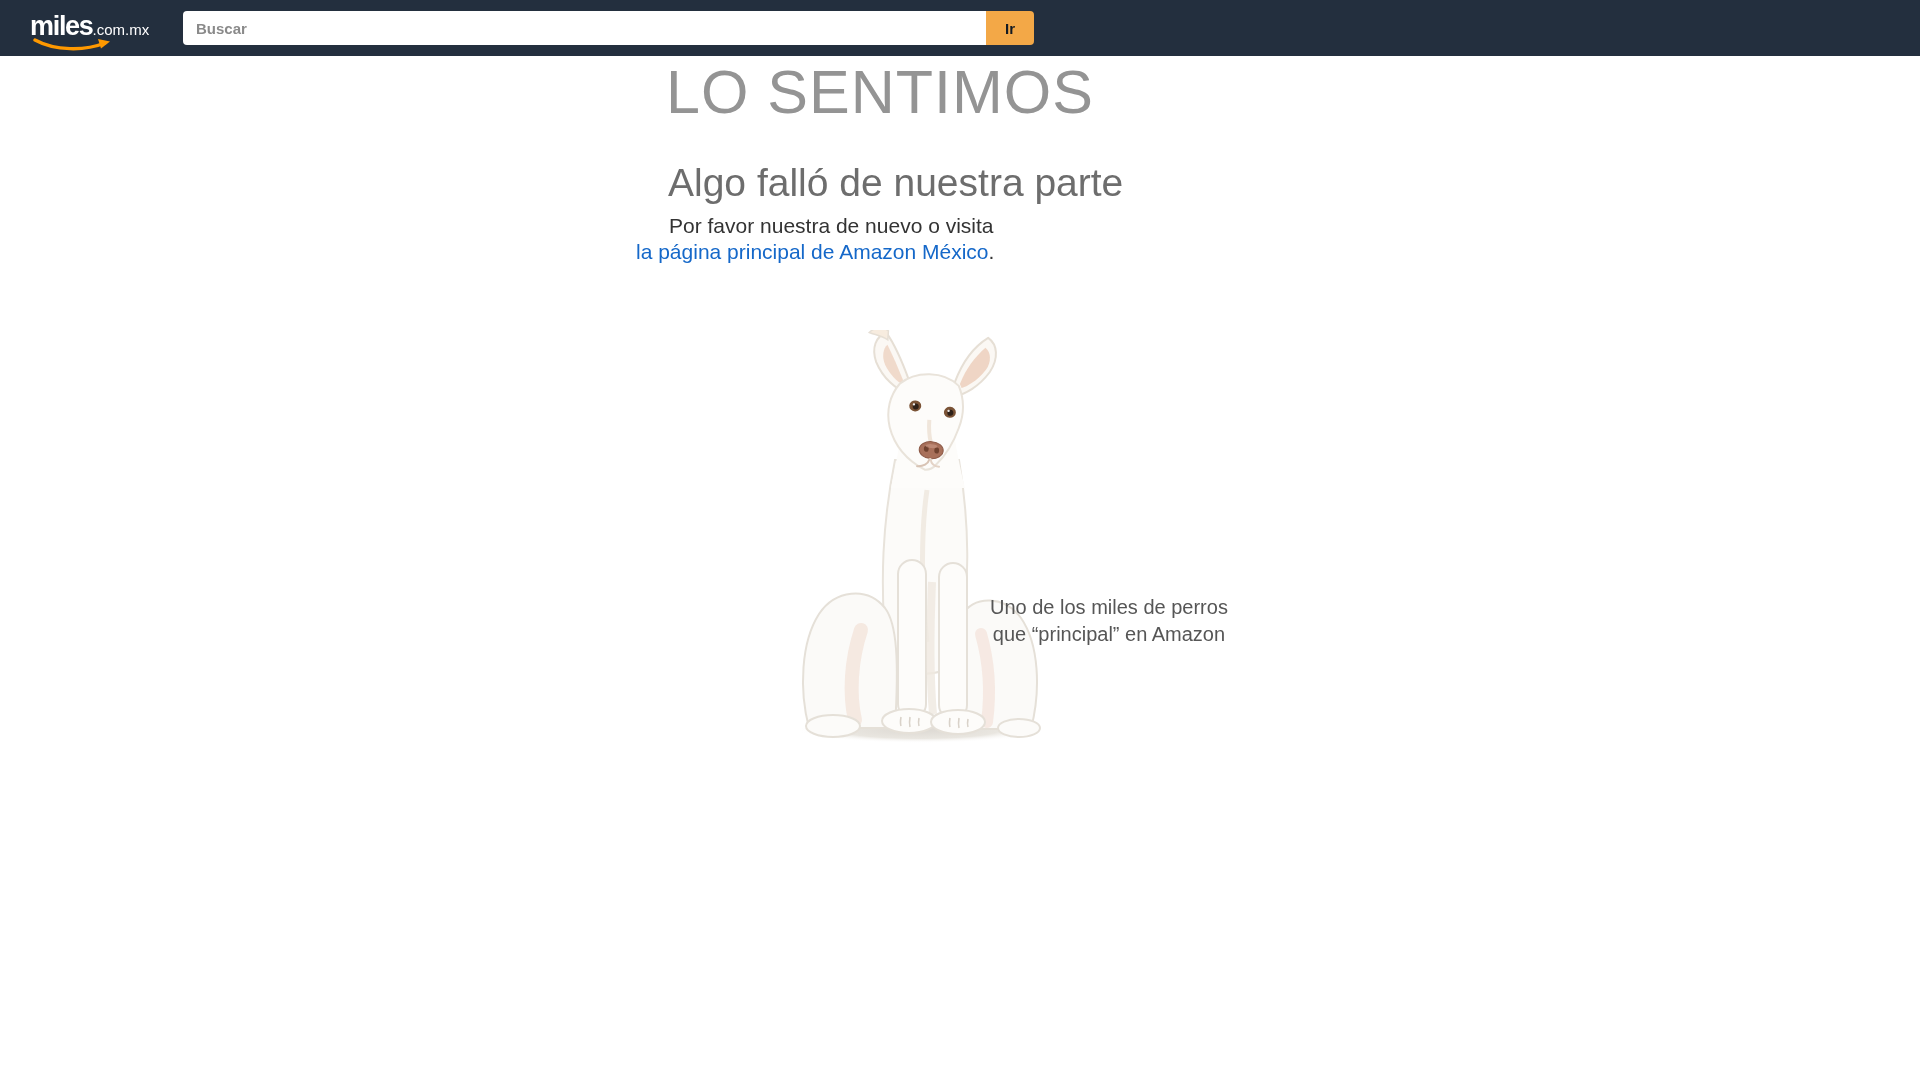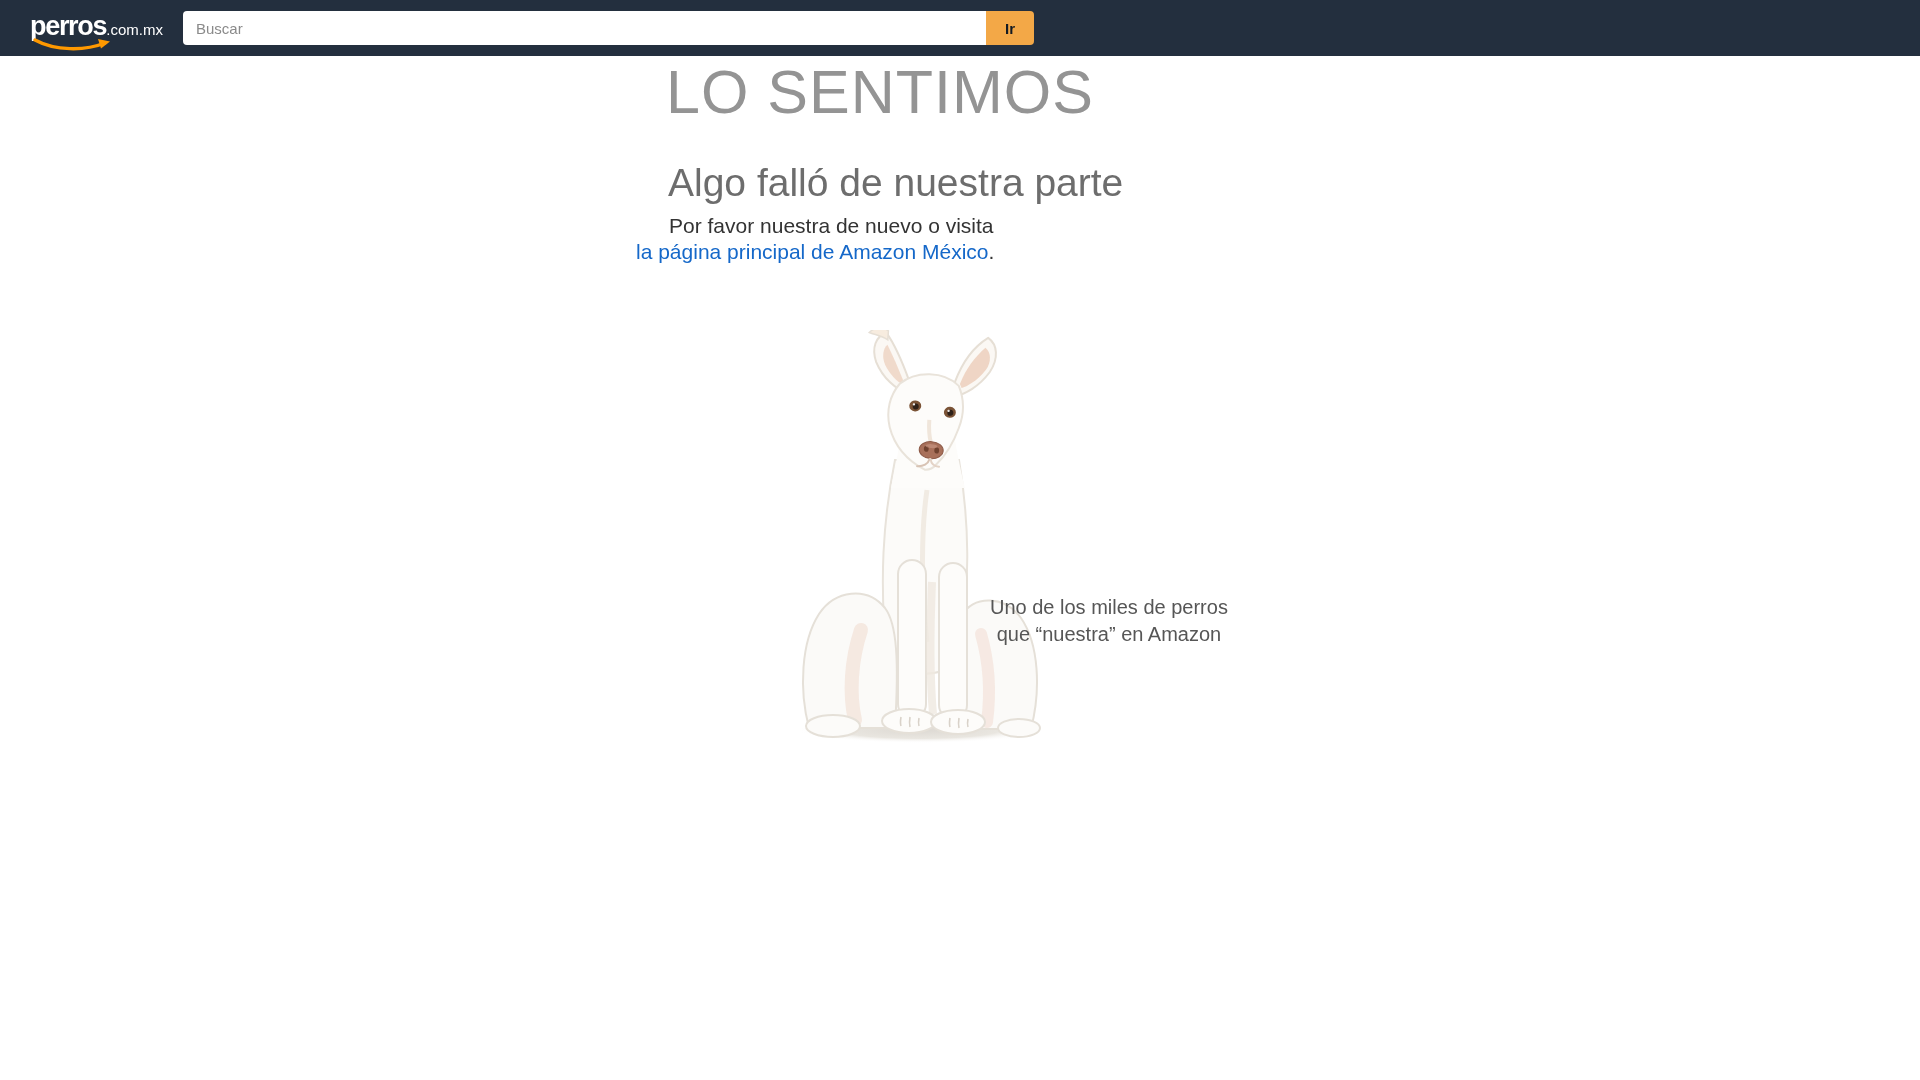--- a/index.html
+++ b/index.html
@@ -16,20 +16,21 @@
   .logo-main { font-size:27px; font-weight:700; letter-spacing:-1.3px; color:#ffffff; line-height:1; }
   .logo-suffix { font-size:15px; font-weight:400; color:#ffffff; line-height:1; }
   .smile { position:absolute; left:3px; top:24px; }
 
   .search { position:absolute; left:183px; top:11px; width:851px; height:34px; }
   .search-input {
     position:absolute; left:0; top:0; width:803px; height:34px;
     border:0; border-radius:4px 0 0 4px; padding:17px 13px;
     font-size:15px; color:#111; outline:none; background:#ffffff;
     font-family:"Liberation Sans", sans-serif;
+    font-weight:bold;
   }
   .search-input::placeholder { color:#8a8a8a; }
   .go-btn {
     position:absolute; left:803px; top:0; width:48px; height:34px;
     border:0; border-radius:0 4px 4px 0; background:#f3a847;
     font-size:15px; font-weight:700; color:#131a22; cursor:pointer;
     font-family:"Liberation Sans", sans-serif;
   }
 
   
@@ -61,21 +62,21 @@
   .caption-line { font-size:20px; color:#565656; line-height:27px; white-space:nowrap;text-align:center; }
 </style>
 </head>
 <body>
 
 <div class="page">
 
   <header class="header">
     <a class="logo">
       <span class="logo-row">
-        <span class="logo-main">perros</span>
+        <span class="logo-main">miles</span>
           <span class="logo-suffix">.com.mx</span>
       </span>
       <svg class="smile" width="82" height="16" viewBox="0 0 82 16">
         <path d="M2,3 C22,14 52,14 72,6" stroke="#ff9900" stroke-width="3.4" fill="none" stroke-linecap="round"></path>
         <path d="M65,2 L77,4.5 L68,11.5 Z" fill="#ff9900"></path>
       </svg>
     </a>
 
     <form class="search">
       <input type="text" class="search-input" placeholder="Buscar" style="">
@@ -147,18 +148,18 @@
           <ellipse cx="144.5" cy="120" rx="2.4" ry="3" fill="#70422f"></ellipse>
           <ellipse cx="139" cy="116" rx="6" ry="2" fill="#c69480" opacity="0.7"></ellipse>
 
           <path d="M138,129 C137,134 132,137 126,137" stroke="#d8c3b4" stroke-width="2" fill="none" stroke-linecap="round"></path>
           <path d="M139,129 C140,134 144,136 148,136" stroke="#e4d3c6" stroke-width="2" fill="none" stroke-linecap="round"></path>
         </g>
       </svg>
 
       <figcaption class="fig-caption">
         <div class="caption-line">Uno de los miles de perros</div>
-        <div class="caption-line">que “nuestra” en Amazon</div>
+        <div class="caption-line">que “principal” en Amazon</div>
       </figcaption>
     </figure>
   </main>
 
 </div>
 
 </body></html>

